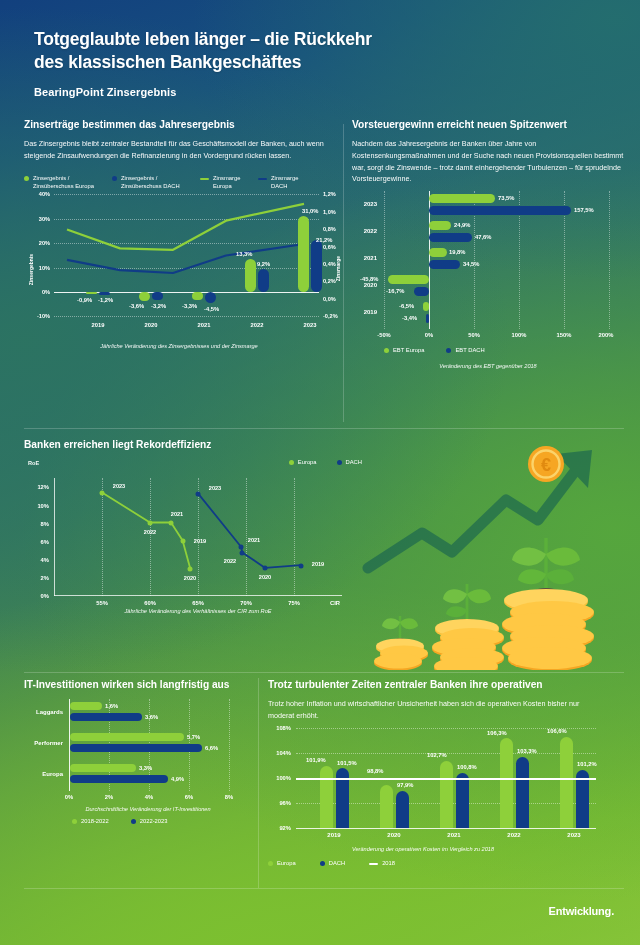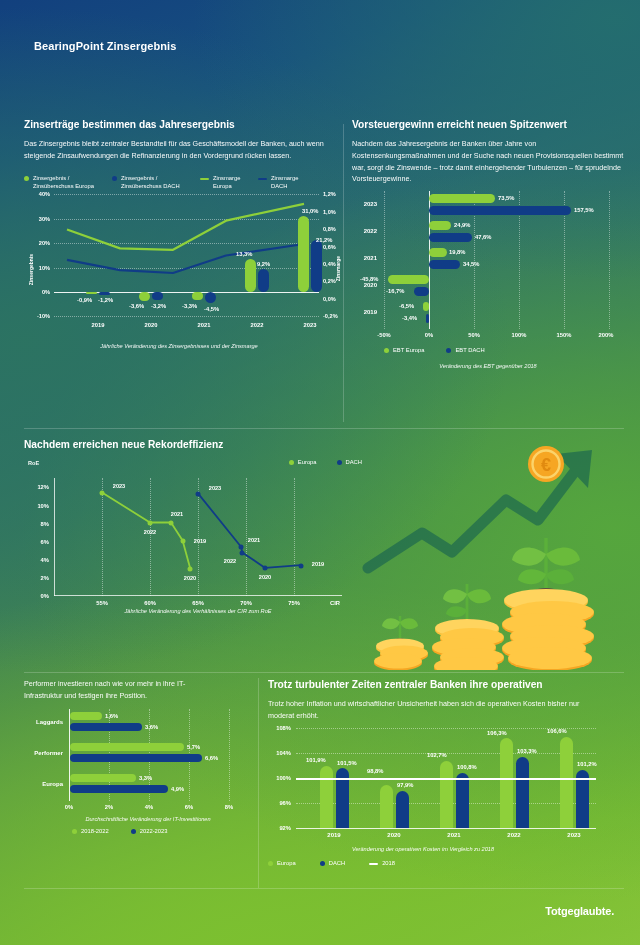--- a/index.html
+++ b/index.html
@@ -98,20 +98,24 @@
 
   
   .footer { position: absolute; right: 26px; bottom: 28px; font-size: 11px; font-weight: bold; letter-spacing: -.2px; }
 </style>
 </head>
 <body>
 
 <div class="wrap">
 
   <div class="header">
+    <div class="h-title">
+      <div>Totgeglaubte leben länger – die Rückkehr</div>
+      <div>des klassischen Bankgeschäftes</div>
+    </div>
     <div class="h-sub">BearingPoint Zinsergebnis</div>
   </div>
 
   <div class="divider" style="left:343px; top:124px; height:298px;"></div>
   <div class="hdivider" style="left:24px; top:428px; width:600px;"></div>
   <div class="hdivider" style="left:24px; top:672px; width:600px;"></div>
   <div class="divider" style="left:258px; top:678px; height:210px;"></div>
   <div class="hdivider" style="left:24px; top:888px; width:600px;"></div>
 
   <div class="panel" id="c2">
@@ -263,21 +267,21 @@
       <span class="c1-xt" style="left:97px; top:128px;">2020</span>
       <span class="c1-xt" style="left:150px; top:128px;">2021</span>
       <span class="c1-xt" style="left:203px; top:128px;">2022</span>
       <span class="c1-xt" style="left:256px; top:128px;">2023</span>
     </div>
 
     <div class="caption" style="margin-top:27px;">Jährliche Veränderung des Zinsergebnisses und der Zinsmarge</div>
   </div>
 
   <div class="panel" id="c3">
-    <div class="p-title">Nachdem erreichen neue Rekordeffizienz</div>
+    <div class="p-title">Banken erreichen liegt Rekordeffizienz</div>
 
     <div style="position:relative; height:12px; margin-top:9px;">
       <span class="axis-lab" style="position:absolute;left:4px;top:0;">RoE</span>
       <div class="legend" style="position:absolute; right:2px; top:-1px; gap:20px;">
         <div class="lg-item">
           <span class="dot grn"></span>
           <span>Europa</span>
         </div>
         <div class="lg-item">
           <span class="dot blu"></span>
@@ -418,21 +422,21 @@
           <ellipse cx="24" cy="47" rx="24" ry="7.5" fill="#f5a623"></ellipse>
             <ellipse cx="24" cy="45" rx="24" ry="7.5" fill="#ffc844"></ellipse>
           <ellipse cx="18" cy="55" rx="24" ry="7.5" fill="#f5a623"></ellipse>
             <ellipse cx="18" cy="53" rx="24" ry="7.5" fill="#ffc844"></ellipse>
         </g>
       </g>
     </svg>
   </div>
 
   <div class="panel" id="c4">
-    <div class="p-body" style="width:178px;">Performer investieren nach wie vor mehr in ihre IT-Infrastruktur und festigen ihre Position.</div>
+    <div class="p-title">IT-Investitionen wirken sich langfristig aus</div>
 
     <div class="c4-plot">
       <div class="c4-vgrid" style="left:40px;"></div>
       <div class="c4-vgrid" style="left:80px;"></div>
       <div class="c4-vgrid" style="left:120px;"></div>
       <div class="c4-vgrid" style="left:160px;"></div>
       <div class="c4-axis"></div>
 
       <span class="c4-ylab" style="top:13px;">Laggards</span>
       <div class="c4-bar grn" style="top:3px; width:32px;"></div>
@@ -535,15 +539,15 @@
         <span class="dot blu"></span>
         <span>DACH</span>
       </div>
       <div class="lg-item">
         <span class="bar-key wht"></span>
         <span>2018</span>
       </div>
     </div>
   </div>
 
-  <div class="footer">Totgeglaubte.</div>
+  <div class="footer">Entwicklung.</div>
 
 </div>
 
 </body></html>

